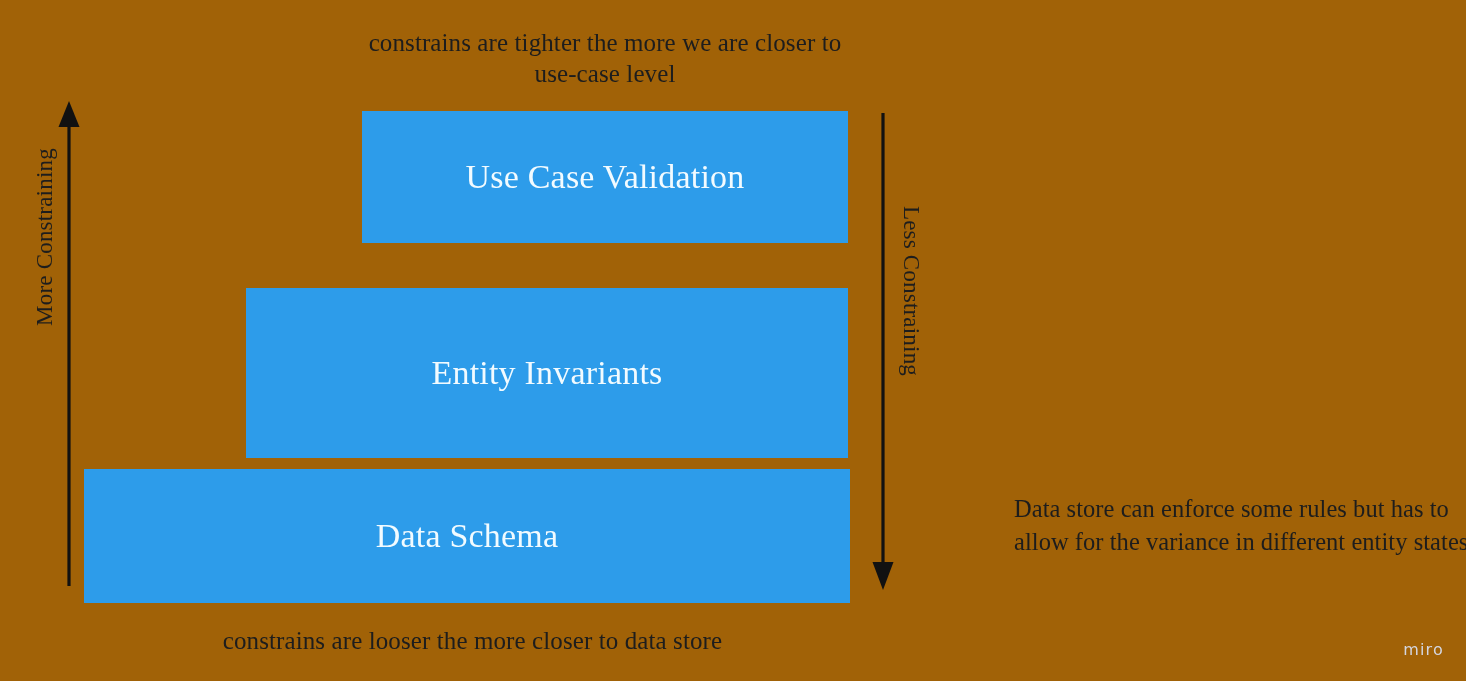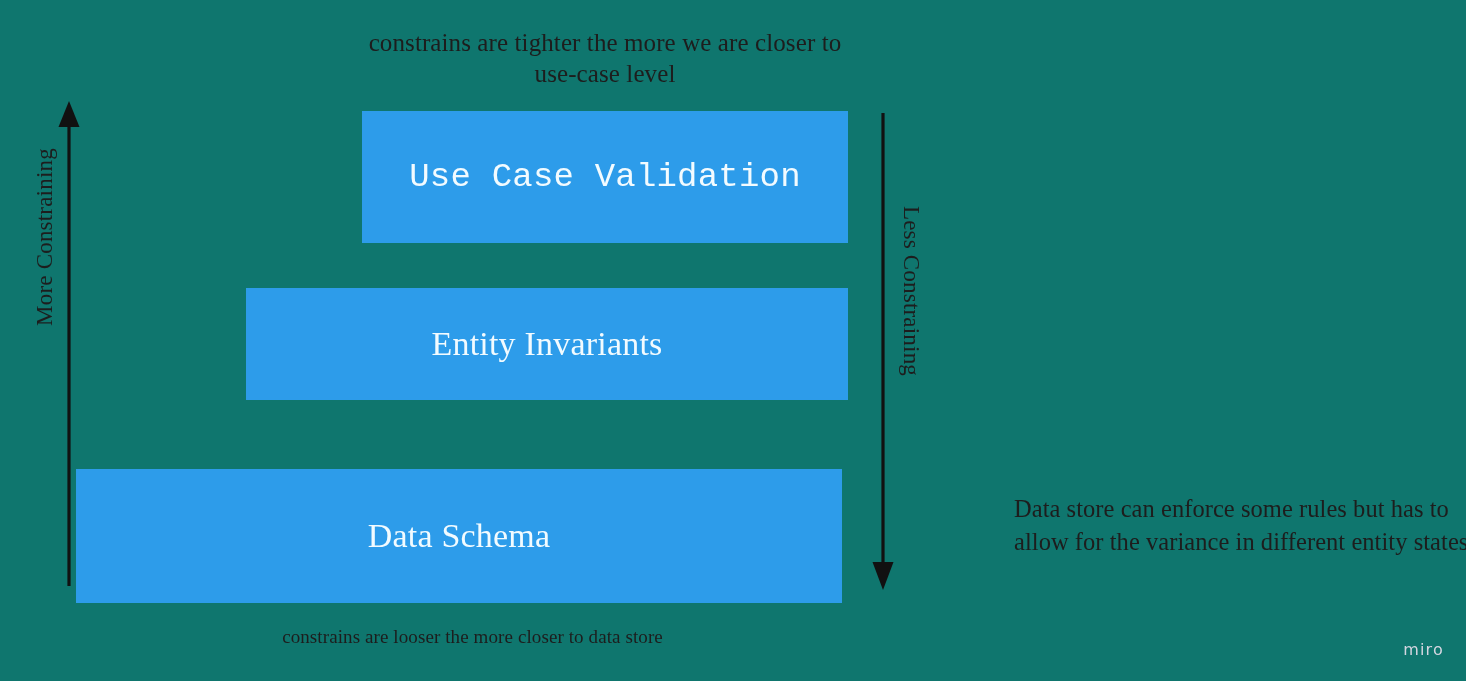--- a/index.html
+++ b/index.html
@@ -9,21 +9,21 @@
     background: #ffffff;
   }
   body {
     font-family: "Liberation Serif", "DejaVu Serif", serif;
     color: #1a1a1a;
   }
   #canvas {
     position: relative;
     width: 1466px;
     height: 681px;
-    background: #0f766e;
+    background: #a16207;
     overflow: hidden;
   }
 
   
   .top-caption {
     position: absolute;
     left: 355px;
     top: 27px;
     width: 500px;
     text-align: center;
@@ -33,39 +33,39 @@
     letter-spacing: 0.1px;
   }
 
   
   .bottom-caption {
     position: absolute;
     left: 95px;
     top: 625px;
     width: 755px;
     text-align: center;
-    font-size: 19px;
+    font-size: 25px;
     line-height: 1.25;
     color: #1d1d1d;
     letter-spacing: 0.1px;
   }
 
   
   .bar {
     position: absolute;
     display: flex;
     align-items: center;
     justify-content: center;
     color: #f2fbff;
     font-size: 34px;
     letter-spacing: 0.2px;
   }
-  .bar-1 { left: 362px; top: 111px; width: 486px; height: 132px; font-family: Liberation Mono, monospace; }
-  .bar-2 { left: 246px; top: 288px; width: 602px; height: 112px; }
-  .bar-3 { left: 76px;  top: 469px; width: 766px; height: 134px; justify-content: center; }
+  .bar-1 { left: 362px; top: 111px; width: 486px; height: 132px; }
+  .bar-2 { left: 246px; top: 288px; width: 602px; height: 170px; }
+  .bar-3 { left: 84px;  top: 469px; width: 766px; height: 134px; justify-content: center; }
 
   
   .axis {
     position: absolute;
   }
   .axis svg { display: block; }
 
   .axis-label {
     position: absolute;
     font-size: 23px;

